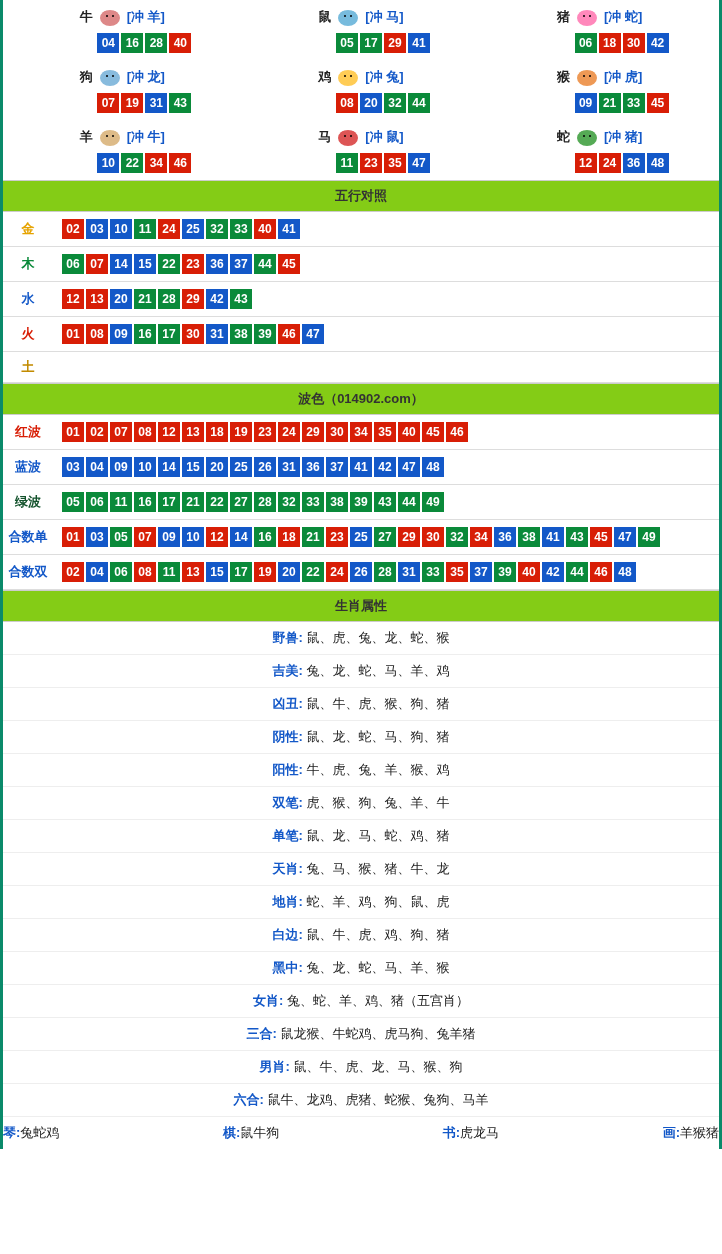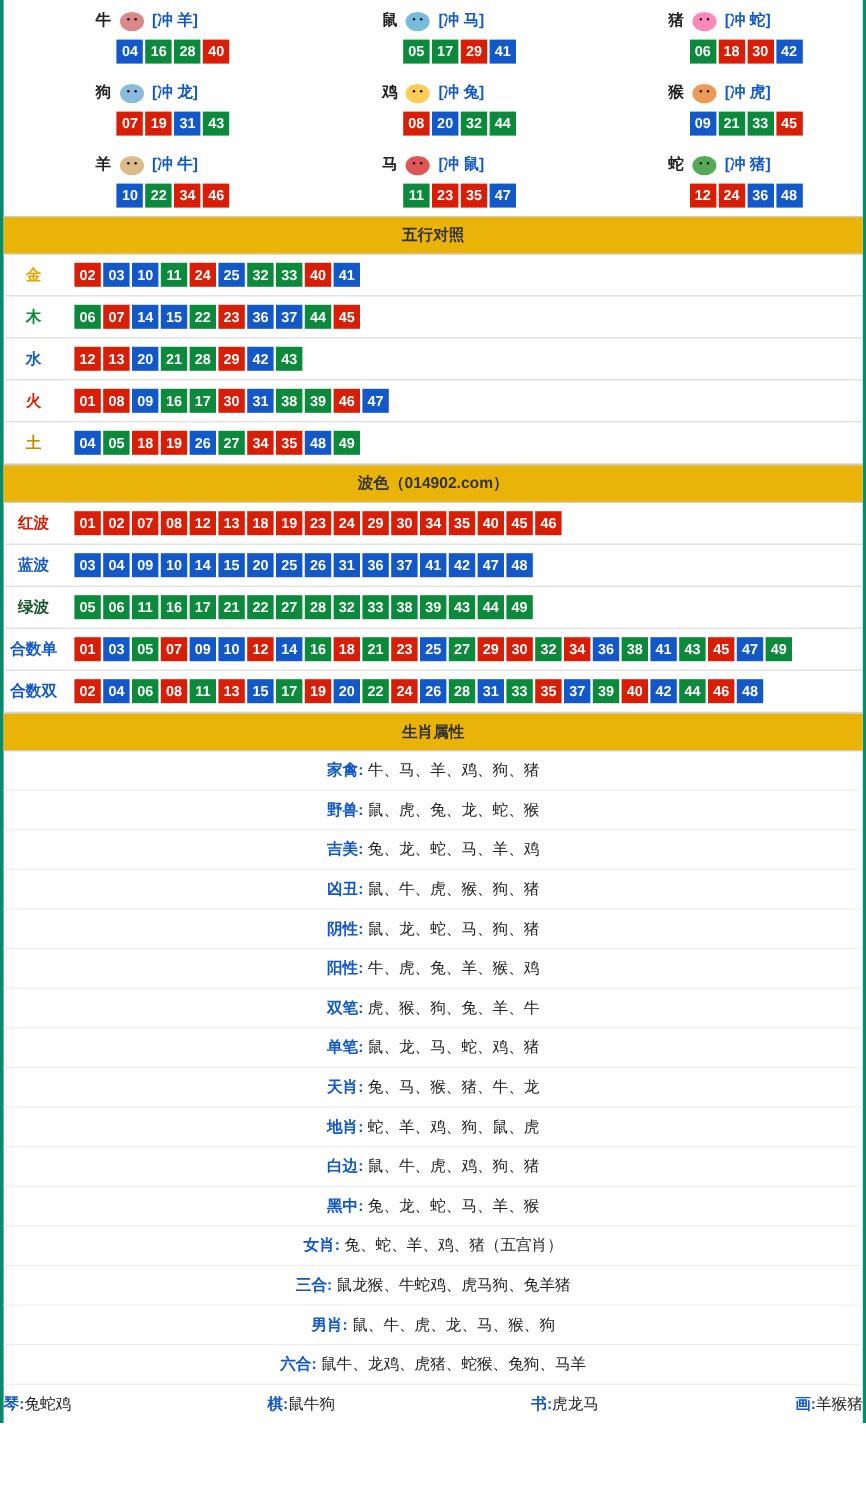--- a/index.html
+++ b/index.html
@@ -9,21 +9,21 @@
   .zodiac-cell { width: 33.33%; text-align: center; padding: 6px 0; }
   .zodiac-row1 { display: flex; align-items: center; justify-content: center; gap: 2px; }
   .zodiac-name { font-weight: bold; color: #222; }
   .zodiac-conflict { color: #1358c8; font-weight: bold; }
   .zodiac-icon { width: 30px; height: 22px; display: inline-block; }
   .balls { margin-top: 4px; margin-left: 44px; }
   .ball { display: inline-block; width: 22px; height: 20px; line-height: 20px; color: #fff; font-size: 12px; font-weight: bold; text-align: center; margin: 1px; }
   .c-red { background: #d81e06; }
   .c-blue { background: #1358c8; }
   .c-green { background: #0a8a3a; }
-  .section-header { background: #eab308; text-align: center; padding: 6px 0; font-weight: bold; border-top: 1px solid #ccc; border-bottom: 1px solid #ccc; color: #333; }
+  .section-header { background: #84cc16; text-align: center; padding: 6px 0; font-weight: bold; border-top: 1px solid #ccc; border-bottom: 1px solid #ccc; color: #333; }
   .row { display: flex; align-items: center; border-bottom: 1px solid #ddd; padding: 6px 0; }
   .row-label { width: 50px; text-align: center; font-weight: bold; flex-shrink: 0; }
   .row-balls { flex: 1; padding-left: 8px; }
   .lbl-gold { color: #e6a300; }
   .lbl-wood { color: #0a8a3a; }
   .lbl-water { color: #1358c8; }
   .lbl-fire { color: #d81e06; }
   .lbl-earth { color: #c28b00; }
   .lbl-red { color: #d81e06; }
   .lbl-blue { color: #1358c8; }
@@ -179,21 +179,20 @@
     <div class="row">
       <div class="row-label lbl-water">水</div>
       <div class="row-balls"><span class="ball c-red">12</span><span class="ball c-red">13</span><span class="ball c-blue">20</span><span class="ball c-green">21</span><span class="ball c-green">28</span><span class="ball c-red">29</span><span class="ball c-blue">42</span><span class="ball c-green">43</span></div>
     </div>
     <div class="row">
       <div class="row-label lbl-fire">火</div>
       <div class="row-balls"><span class="ball c-red">01</span><span class="ball c-red">08</span><span class="ball c-blue">09</span><span class="ball c-green">16</span><span class="ball c-green">17</span><span class="ball c-red">30</span><span class="ball c-blue">31</span><span class="ball c-green">38</span><span class="ball c-green">39</span><span class="ball c-red">46</span><span class="ball c-blue">47</span></div>
     </div>
     <div class="row">
       <div class="row-label lbl-earth">土</div>
-      <div class="row-balls"><span class="ball c-blue">04</span><span class="ball c-green">05</span><span class="ball c-red">18</span><span class="ball c-red">19</span><span class="ball c-blue">26</span><span class="ball c-green">27</span><span class="ball c-red">34</span><span class="ball c-red">35</span><span class="ball c-blue">48</span><span class="ball c-green">49</span></div>
     </div>
     <div class="section-header">波色（014902.com）</div>
     <div class="row">
       <div class="row-label lbl-red">红波</div>
       <div class="row-balls"><span class="ball c-red">01</span><span class="ball c-red">02</span><span class="ball c-red">07</span><span class="ball c-red">08</span><span class="ball c-red">12</span><span class="ball c-red">13</span><span class="ball c-red">18</span><span class="ball c-red">19</span><span class="ball c-red">23</span><span class="ball c-red">24</span><span class="ball c-red">29</span><span class="ball c-red">30</span><span class="ball c-red">34</span><span class="ball c-red">35</span><span class="ball c-red">40</span><span class="ball c-red">45</span><span class="ball c-red">46</span></div>
     </div>
     <div class="row">
       <div class="row-label lbl-blue">蓝波</div>
       <div class="row-balls"><span class="ball c-blue">03</span><span class="ball c-blue">04</span><span class="ball c-blue">09</span><span class="ball c-blue">10</span><span class="ball c-blue">14</span><span class="ball c-blue">15</span><span class="ball c-blue">20</span><span class="ball c-blue">25</span><span class="ball c-blue">26</span><span class="ball c-blue">31</span><span class="ball c-blue">36</span><span class="ball c-blue">37</span><span class="ball c-blue">41</span><span class="ball c-blue">42</span><span class="ball c-blue">47</span><span class="ball c-blue">48</span></div>
     </div>
@@ -203,21 +202,20 @@
     </div>
     <div class="row">
       <div class="row-label lbl-blue">合数单</div>
       <div class="row-balls"><span class="ball c-red">01</span><span class="ball c-blue">03</span><span class="ball c-green">05</span><span class="ball c-red">07</span><span class="ball c-blue">09</span><span class="ball c-blue">10</span><span class="ball c-red">12</span><span class="ball c-blue">14</span><span class="ball c-green">16</span><span class="ball c-red">18</span><span class="ball c-green">21</span><span class="ball c-red">23</span><span class="ball c-blue">25</span><span class="ball c-green">27</span><span class="ball c-red">29</span><span class="ball c-red">30</span><span class="ball c-green">32</span><span class="ball c-red">34</span><span class="ball c-blue">36</span><span class="ball c-green">38</span><span class="ball c-blue">41</span><span class="ball c-green">43</span><span class="ball c-red">45</span><span class="ball c-blue">47</span><span class="ball c-green">49</span></div>
     </div>
     <div class="row">
       <div class="row-label lbl-blue">合数双</div>
       <div class="row-balls"><span class="ball c-red">02</span><span class="ball c-blue">04</span><span class="ball c-green">06</span><span class="ball c-red">08</span><span class="ball c-green">11</span><span class="ball c-red">13</span><span class="ball c-blue">15</span><span class="ball c-green">17</span><span class="ball c-red">19</span><span class="ball c-blue">20</span><span class="ball c-green">22</span><span class="ball c-red">24</span><span class="ball c-blue">26</span><span class="ball c-green">28</span><span class="ball c-blue">31</span><span class="ball c-green">33</span><span class="ball c-red">35</span><span class="ball c-blue">37</span><span class="ball c-green">39</span><span class="ball c-red">40</span><span class="ball c-blue">42</span><span class="ball c-green">44</span><span class="ball c-red">46</span><span class="ball c-blue">48</span></div>
     </div>
     <div class="section-header">生肖属性</div>
-    <div class="attr-row"><span class="attr-label">家禽:</span> <span class="attr-value">牛、马、羊、鸡、狗、猪</span></div>
     <div class="attr-row"><span class="attr-label">野兽:</span> <span class="attr-value">鼠、虎、兔、龙、蛇、猴</span></div>
     <div class="attr-row"><span class="attr-label">吉美:</span> <span class="attr-value">兔、龙、蛇、马、羊、鸡</span></div>
     <div class="attr-row"><span class="attr-label">凶丑:</span> <span class="attr-value">鼠、牛、虎、猴、狗、猪</span></div>
     <div class="attr-row"><span class="attr-label">阴性:</span> <span class="attr-value">鼠、龙、蛇、马、狗、猪</span></div>
     <div class="attr-row"><span class="attr-label">阳性:</span> <span class="attr-value">牛、虎、兔、羊、猴、鸡</span></div>
     <div class="attr-row"><span class="attr-label">双笔:</span> <span class="attr-value">虎、猴、狗、兔、羊、牛</span></div>
     <div class="attr-row"><span class="attr-label">单笔:</span> <span class="attr-value">鼠、龙、马、蛇、鸡、猪</span></div>
     <div class="attr-row"><span class="attr-label">天肖:</span> <span class="attr-value">兔、马、猴、猪、牛、龙</span></div>
     <div class="attr-row"><span class="attr-label">地肖:</span> <span class="attr-value">蛇、羊、鸡、狗、鼠、虎</span></div>
     <div class="attr-row"><span class="attr-label">白边:</span> <span class="attr-value">鼠、牛、虎、鸡、狗、猪</span></div>

